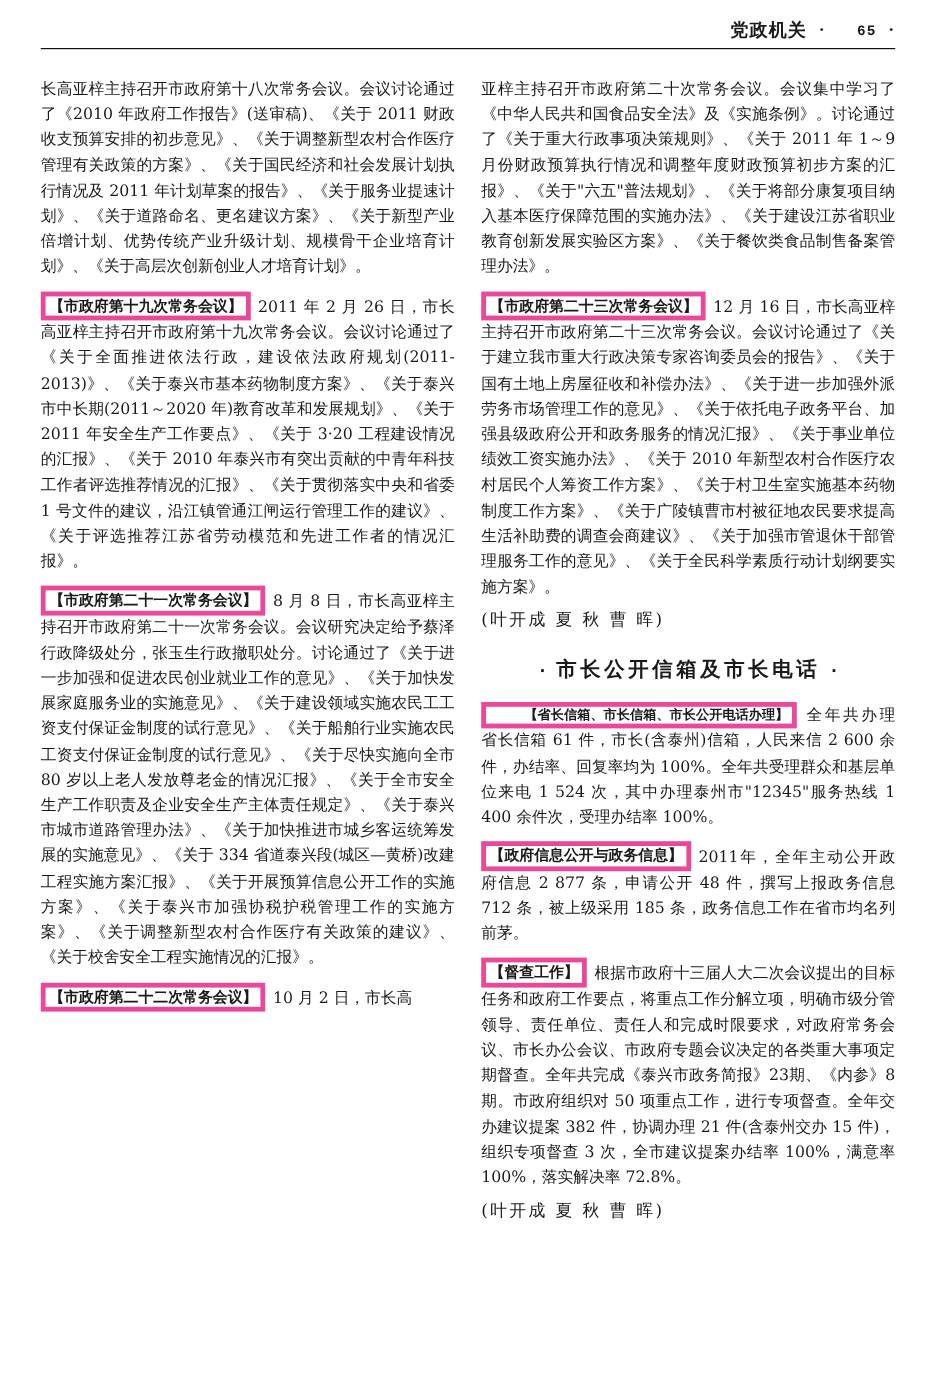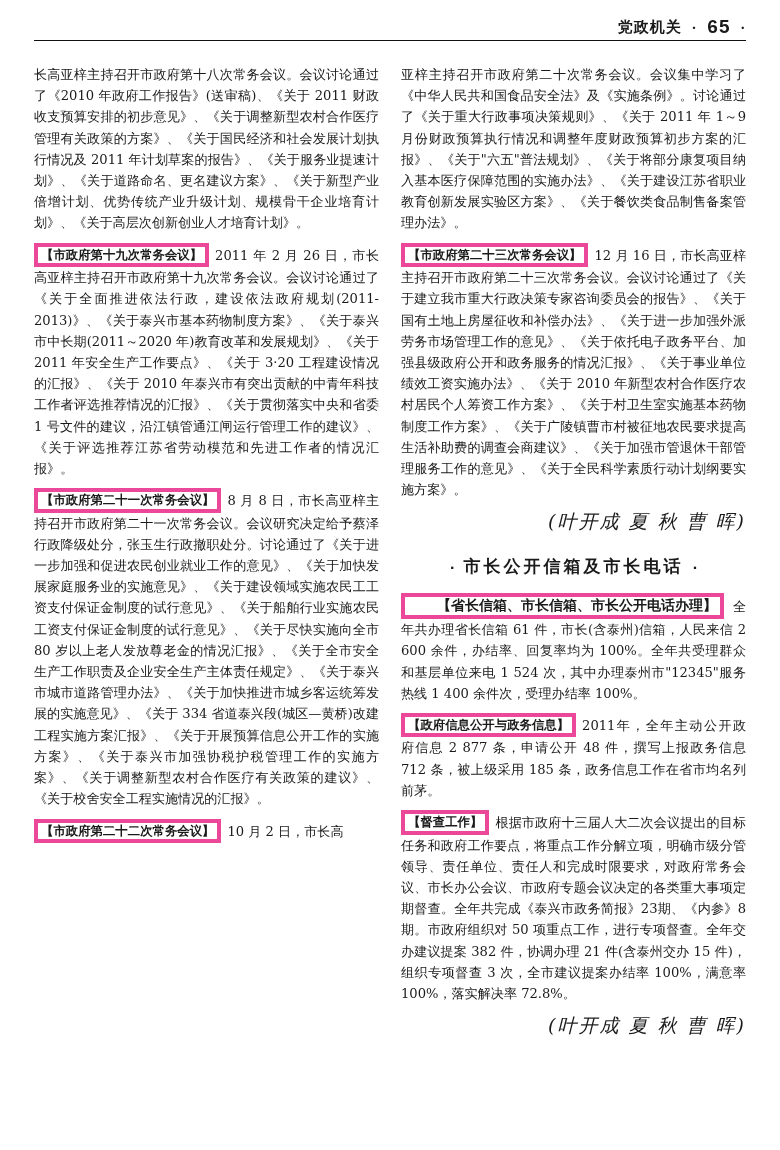--- a/index.html
+++ b/index.html
@@ -29,21 +29,21 @@
     right: 34px;
     display: flex;
     align-items: center;
     gap: 10px;
     font-size: 15px;
     font-weight: bold;
     letter-spacing: 1px;
   }
   .header .hdr-title { font-family: "DejaVu Sans", "Liberation Sans", sans-serif; font-size: 15px; }
   .header .hdr-dot { font-size: 13px; }
-  .header .hdr-page { font-family: Liberation Sans, sans-serif; font-size: 19px; }
+  .header .hdr-page { font-family: Liberation Mono, monospace; font-size: 12px; margin-left: 16px; }
   .header-rule {
     position: absolute;
     top: 40px;
     left: 34px;
     right: 34px;
     height: 1px;
     background: #111;
   }
   
   .cols {
@@ -77,47 +77,45 @@
     padding: 0px 3px 1px 3px;
     font-family: "DejaVu Sans", "Liberation Sans", sans-serif;
     font-weight: bold;
     font-size: 12.4px;
     line-height: 1.25;
     margin-right: 6px;
     vertical-align: 1px;
     white-space: nowrap;
   }
   .runin-head.small {
-    font-size: 14px;
+    font-size: 11px;
     padding-left: 32px;
   }
   .block {
     margin-top: 9px;
     margin-bottom: 4px;
   }
   
   .section-title {
     text-align: center;
     font-family: "DejaVu Sans", "Liberation Sans", sans-serif;
     font-weight: bold;
     font-size: 17px;
     letter-spacing: 3px;
     margin: 16px 0 12px 0;
   }
   .section-title .dot {
     font-size: 13px;
     letter-spacing: 0;
   }
   .byline {
-    text-align: right;
-    font-size: 19px;
+    font-size: 14px;
     letter-spacing: 2px;
     margin-top: 6px;
     margin-bottom: 2px;
-    font-style: italic;
   }
 </style>
 </head>
 <body>
 
 <div class="page">
 
   <div class="header">
     <span class="hdr-title">党政机关</span>
     <span class="hdr-dot">·</span>

